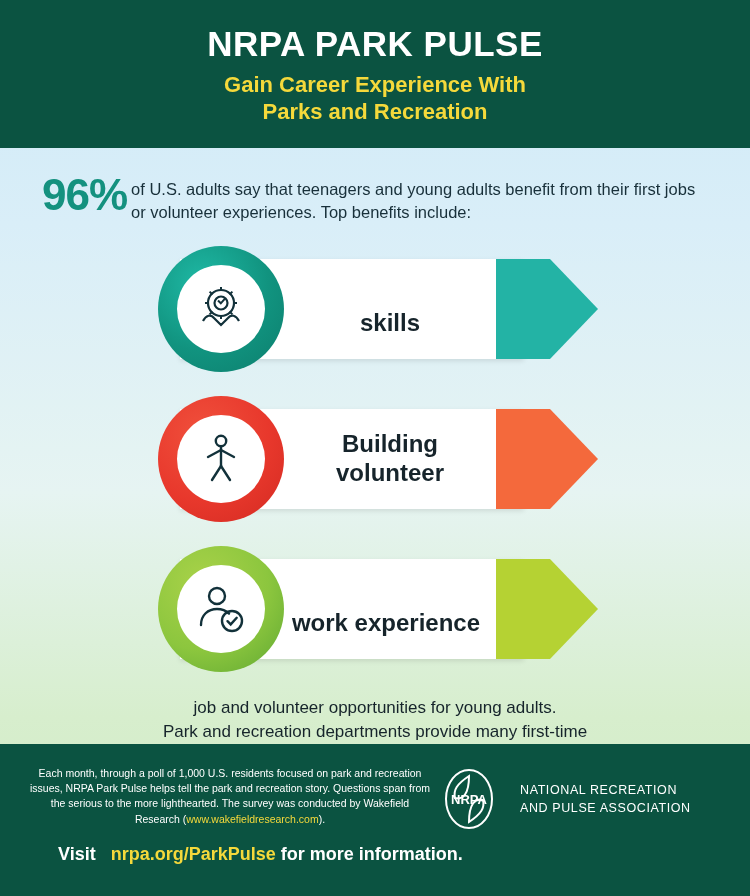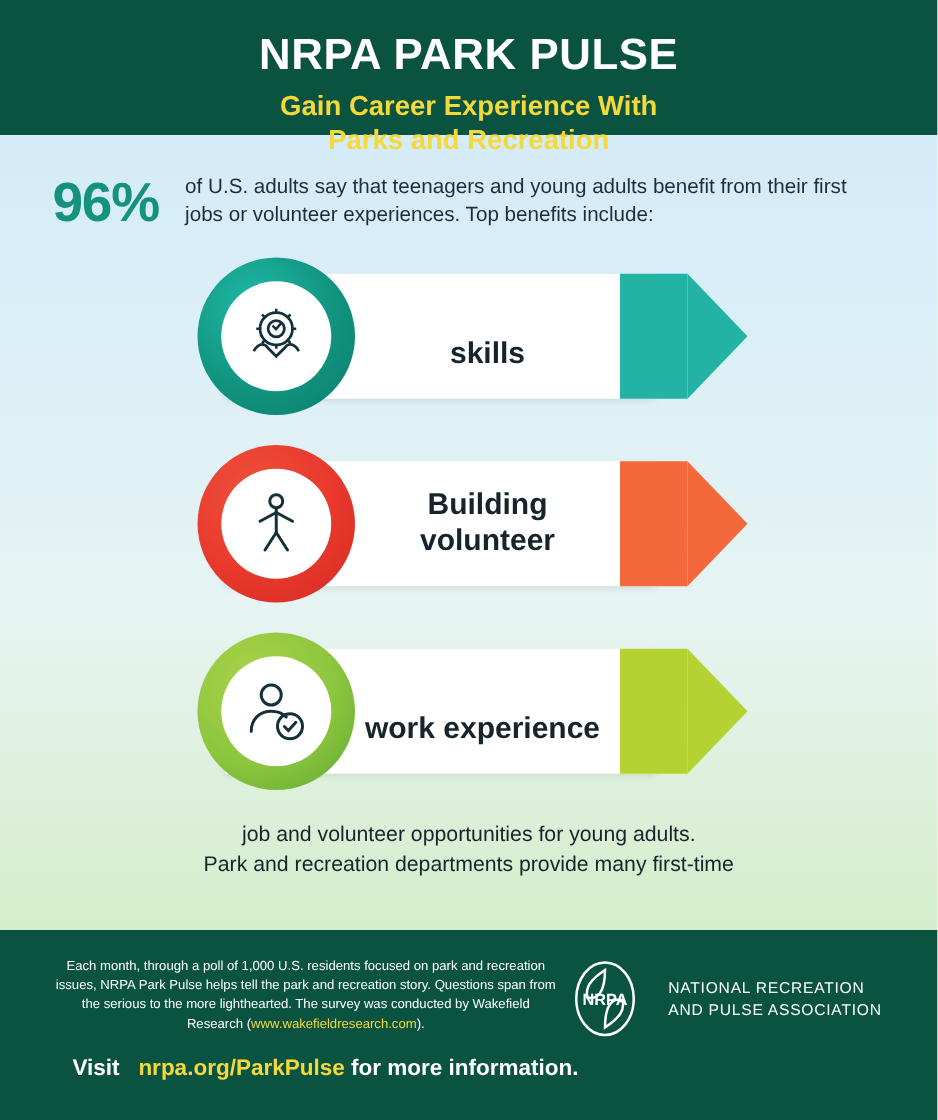--- a/index.html
+++ b/index.html
@@ -17,21 +17,21 @@
     position: relative;
     width: 750px;
     height: 896px;
     background: linear-gradient(180deg, #cfeaf7 0%, #d9eef8 25%, #e6f4f2 55%, #d7eecd 80%, #cfe9c4 100%);
     overflow: hidden;
   }
 
   
   .header {
     background: #0b5341;
-    height: 108px;
+    height: 148px;
     width: 100%;
     box-sizing: border-box;
     padding-top: 26px;
     text-align: center;
   }
   .header-title {
     color: #ffffff;
     font-size: 35px;
     font-weight: bold;
     letter-spacing: 0.5px;
@@ -43,23 +43,22 @@
     font-size: 22px;
     font-weight: bold;
     line-height: 1.25;
     margin: 0;
   }
 
   
   .stat-block {
     margin: 26px 42px 4px 42px;
     display: flex;
-    align-items: flex-end;
+    align-items: flex-start;
     justify-content: center;
-    gap: 17px;
   }
   .stat-pct {
     color: #14917f;
     font-size: 44px;
     font-weight: bold;
     line-height: 0.95;
     flex: 0 0 auto;
     padding-right: 4px;
     letter-spacing: -1px;
   }
@@ -175,21 +174,21 @@
     bottom: 0;
     width: 100%;
     height: 152px;
     background: #0b5341;
     box-sizing: border-box;
     padding: 18px 30px 0 30px;
   }
   .footer-top {
     display: flex;
     align-items: flex-start;
-    justify-content: center;
+    justify-content: flex-start;
   }
   .footer-note {
     color: #ffffff;
     font-size: 10.5px;
     line-height: 1.45;
     width: 400px;
     text-align: center;
     padding-top: 4px;
   }
   .footer-note .link {

